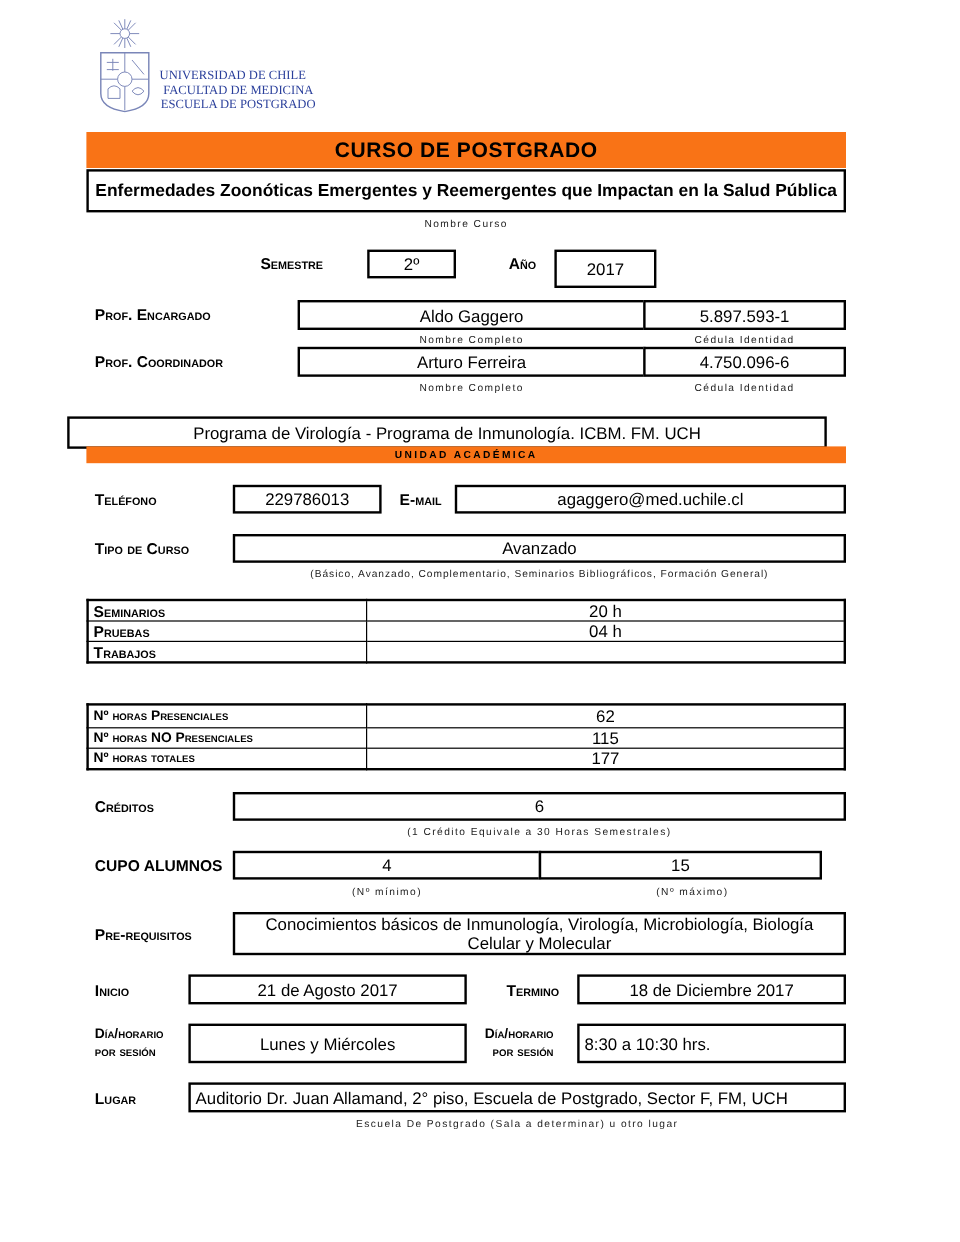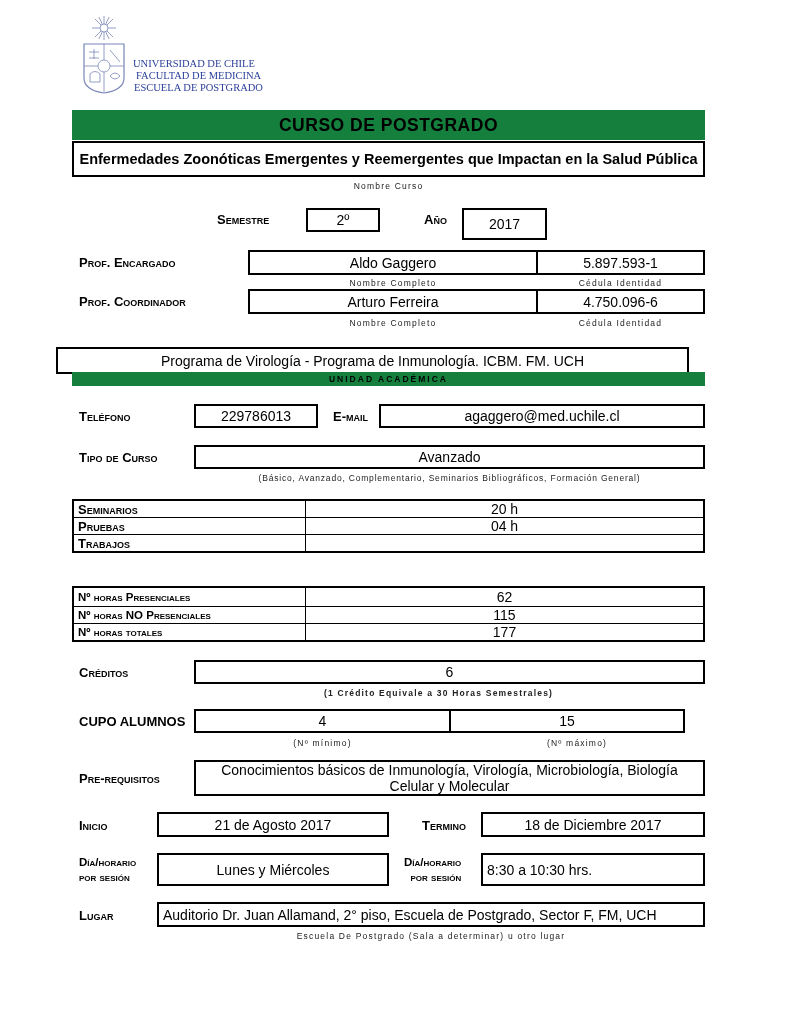--- a/index.html
+++ b/index.html
@@ -2,21 +2,21 @@
 <html><head>
 <meta charset="utf-8">
 <style>
   html, body { margin:0; padding:0; background:#fff; }
   body { width:800px; height:1035px; position:relative; font-family:"Liberation Sans", sans-serif; color:#000; overflow:hidden; }
   .abs { position:absolute; }
   .box { position:absolute; border:2px solid #000; box-sizing:border-box; display:flex; align-items:center; justify-content:center; font-size:14px; background:#fff; }
   .lbl { position:absolute; font-weight:bold; font-size:13px; white-space:nowrap; }
   .sc { font-variant: small-caps; }
   .cap { position:absolute; font-size:8.5px; letter-spacing:1.2px; color:#222; text-align:center; white-space:nowrap; }
-  .gray { background:#15803d; }
+  .gray { background:#f97316; }
 
   
   .logo { left:80px; top:14px; width:48px; height:80px; }
   .inst { left:133px; top:58px; font-family:"Liberation Serif", serif; color:#2a3f9b; font-size:10.5px; line-height:12px; }
 
   .title-bar { left:72px; top:110px; width:633px; height:30px; display:flex; align-items:center; justify-content:center; font-size:17.5px; font-weight:bold; letter-spacing:0.5px; }
   .course-box { left:72px; top:141px; width:633px; height:36px; font-weight:bold; font-size:14.5px; }
 
   table.hrs { position:absolute; border-collapse:collapse; width:633px; left:72px; }
   table.hrs td { border:1px solid #000; padding:0 4px; font-size:13px; height:16px; line-height:15px; }
@@ -118,21 +118,21 @@
       </tr>
   <tr>
         <td class="k sc" style="font-size:11.5px;">Nº horas totales</td>
         <td class="v">177</td>
       </tr>
 </tbody>
   </table>
 
 <div class="lbl sc" style="left:79px; top:665px;">Créditos</div>
 <div class="box" style="left:194px; top:660px; width:511px; height:24px;">6</div>
-<div class="cap" style="left:183px; width:511px; top:688px;font-weight:bold;">(1 Crédito Equivale a 30 Horas Semestrales)</div>
+<div class="cap" style="left:194px; width:511px; top:688px;">(1 Crédito Equivale a 30 Horas Semestrales)</div>
 
 <div class="lbl" style="left:79px; top:714px;">CUPO ALUMNOS</div>
 <div class="box" style="left:194px; top:709px; width:257px; height:24px;">4</div>
 <div class="box" style="left:449px; top:709px; width:236px; height:24px;">15</div>
 <div class="cap" style="left:194px; width:257px; top:738px;">(Nº mínimo)</div>
 <div class="cap" style="left:449px; width:256px; top:738px;">(Nº máximo)</div>
 
 <div class="lbl sc" style="left:79px; top:771px;">Pre-requisitos</div>
 <div class="box" style="left:194px; top:760px; width:511px; height:36px; text-align:center; line-height:16px; padding:0 20px;">Conocimientos básicos de Inmunología, Virología, Microbiología, Biología Celular y Molecular</div>
 

